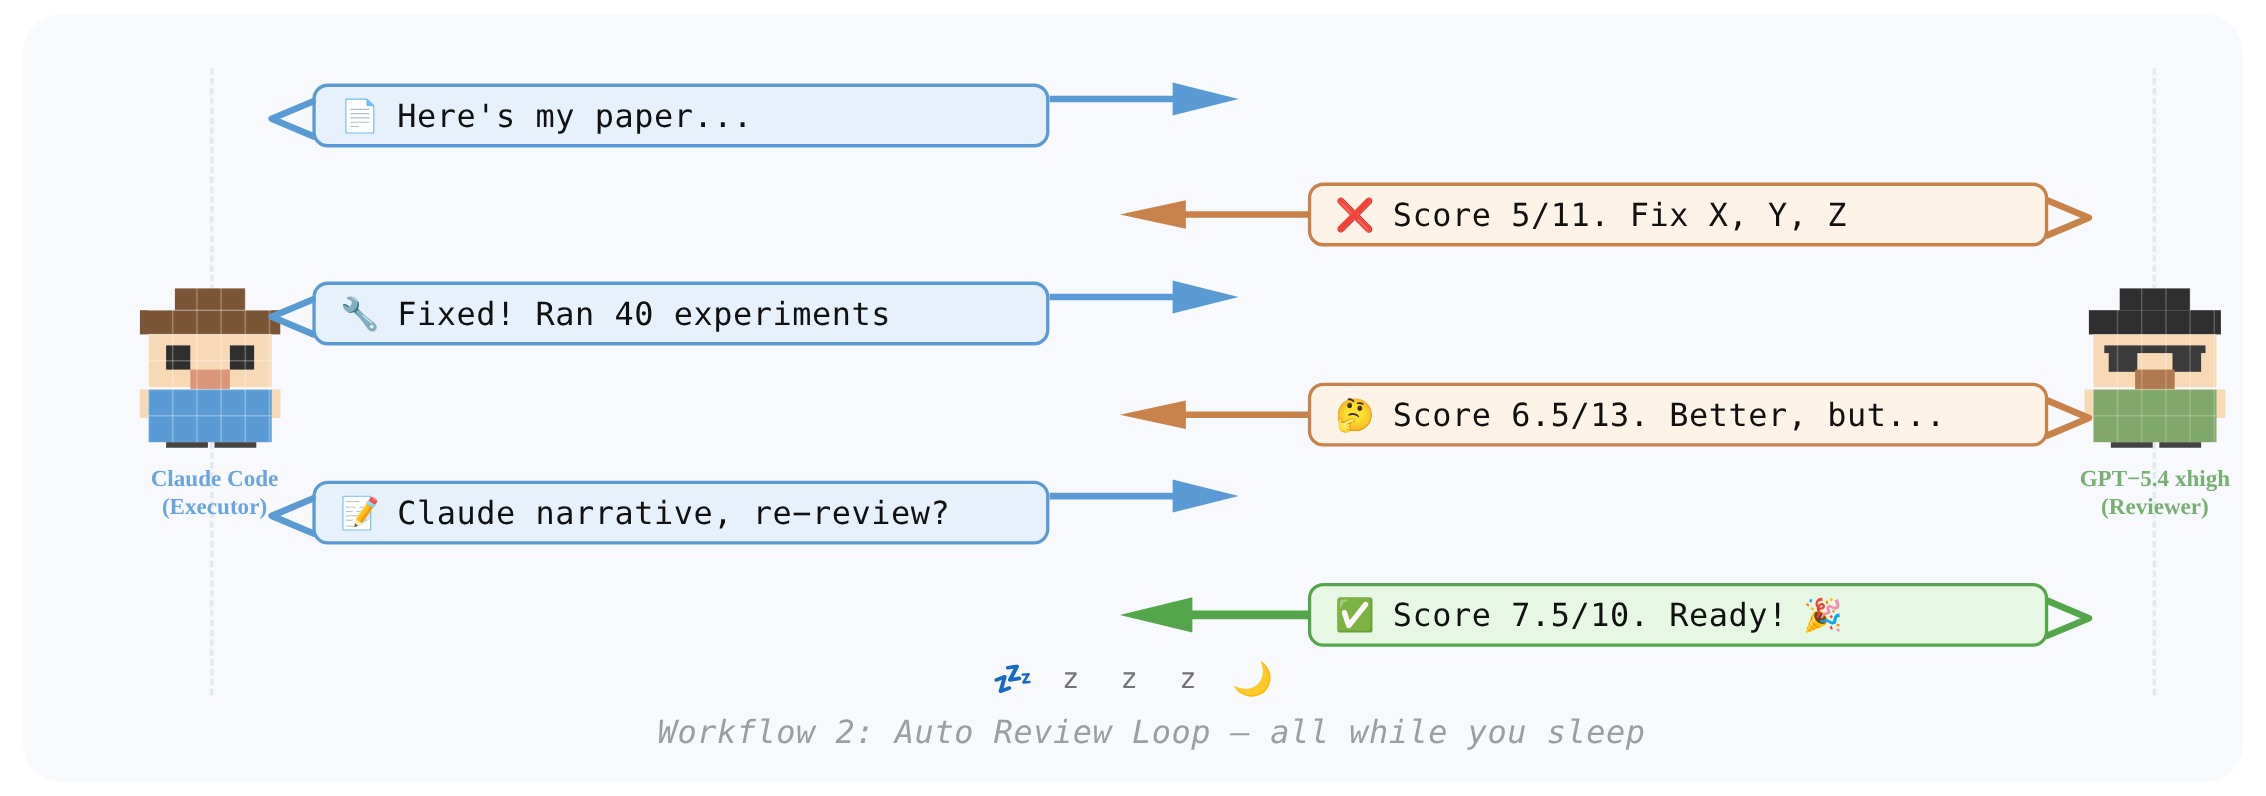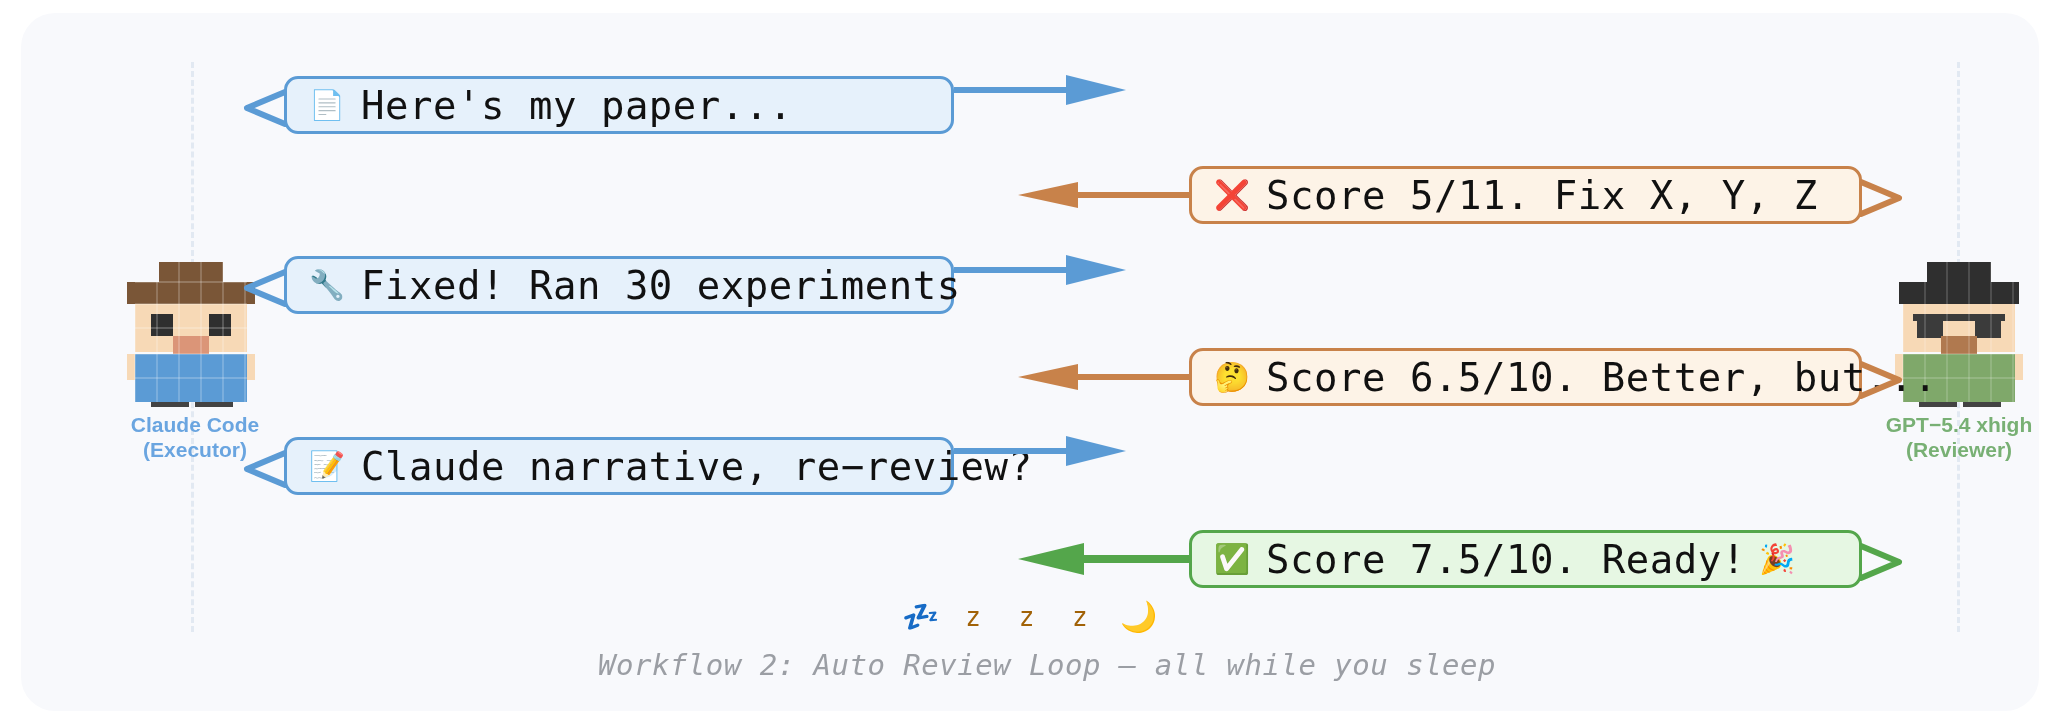--- a/index.html
+++ b/index.html
@@ -63,21 +63,21 @@
     margin-right: 16px;
   }
   .bubble .emoji-after {
     font-family: "DejaVu Sans", sans-serif;
     font-size: 29px;
     line-height: 1;
     margin-left: 14px;
   }
   .bubble .btext {
     font-family: "DejaVu Sans Mono", "Liberation Mono", monospace;
-    font-size: 39px;
+    font-size: 29px;
     letter-spacing: 0.5px;
     color: #111111;
   }
 
   .bubble.blue {
     background: #e6f1fb;
     border-color: #5b9bd5;
   }
   .bubble.orange {
     background: #fdf3e7;
@@ -104,25 +104,26 @@
     height: 34px;
   }
 
   
   .avatar {
     position: absolute;
   }
   .avatar-label {
     position: absolute;
     text-align: center;
-    font-family: Liberation Sans, sans-serif;
+    font-family: Liberation Serif, serif;
     font-size: 21px;
     font-weight: bold;
     line-height: 1.18;
     white-space: pre;
+    margin-top: 10px;
   }
   #label-left  { color: #6aa5e0; }
   #label-right { color: #78b074; }
 
   
   #sleep-row {
     position: absolute;
     left: 0;
     top: 599px;
     width: 2060px;
@@ -130,21 +131,21 @@
     height: 44px;
   }
   #sleep-row .zzz-emoji {
     font-family: "DejaVu Sans", sans-serif;
     font-size: 30px;
     vertical-align: middle;
   }
   #sleep-row .zzz-text {
     font-family: "DejaVu Sans Mono", "Liberation Mono", monospace;
     font-size: 26px;
-    color: #a16207;
+    color: #737373;
     letter-spacing: 11px;
     vertical-align: middle;
     margin: 0 12px 0 16px;
   }
   #sleep-row .moon-emoji {
     font-family: "DejaVu Sans", sans-serif;
     font-size: 30px;
     vertical-align: middle;
   }
 
@@ -280,37 +281,37 @@
     </svg>
   </div>
 
   <div class="bubble blue" id="bubble-3" style="left:284px; top:256px; width:670px;">
     <span class="tail left">
       <svg width="46" height="40" viewBox="0 0 46 40">
         <path d="M44 4 L6 20 L44 36" fill="none" stroke="#5b9bd5" stroke-width="6" stroke-linecap="round" stroke-linejoin="round"></path>
       </svg>
     </span>
     <span class="emoji">🔧</span>
-    <span class="btext">Fixed! Ran 30 experiments</span>
+    <span class="btext">Fixed! Ran 40 experiments</span>
   </div>
   <div class="arrow" id="arrow-3" style="left:954px; top:253px; width:180px;">
     <svg width="180" height="34" viewBox="0 0 180 34">
       <line x1="0" y1="17" x2="118" y2="17" stroke="#5b9bd5" stroke-width="6"></line>
       <path d="M112 2 L172 17 L112 32 Z" fill="#5b9bd5"></path>
     </svg>
   </div>
 
   <div class="bubble orange" id="bubble-4" style="left:1189px; top:348px; width:673px;">
     <span class="tail right">
       <svg width="46" height="40" viewBox="0 0 46 40">
         <path d="M2 4 L40 20 L2 36" fill="none" stroke="#c8824a" stroke-width="6" stroke-linecap="round" stroke-linejoin="round"></path>
       </svg>
     </span>
     <span class="emoji">🤔</span>
-    <span class="btext">Score 6.5/10. Better, but...</span>
+    <span class="btext">Score 6.5/13. Better, but...</span>
   </div>
   <div class="arrow" id="arrow-4" style="left:1008px; top:360px; width:182px;">
     <svg width="182" height="34" viewBox="0 0 182 34">
       <line x1="64" y1="17" x2="182" y2="17" stroke="#c8824a" stroke-width="6"></line>
       <path d="M70 4 L10 17 L70 30 Z" fill="#c8824a"></path>
     </svg>
   </div>
 
   <div class="bubble blue" id="bubble-5" style="left:284px; top:437px; width:670px;">
     <span class="tail left">

